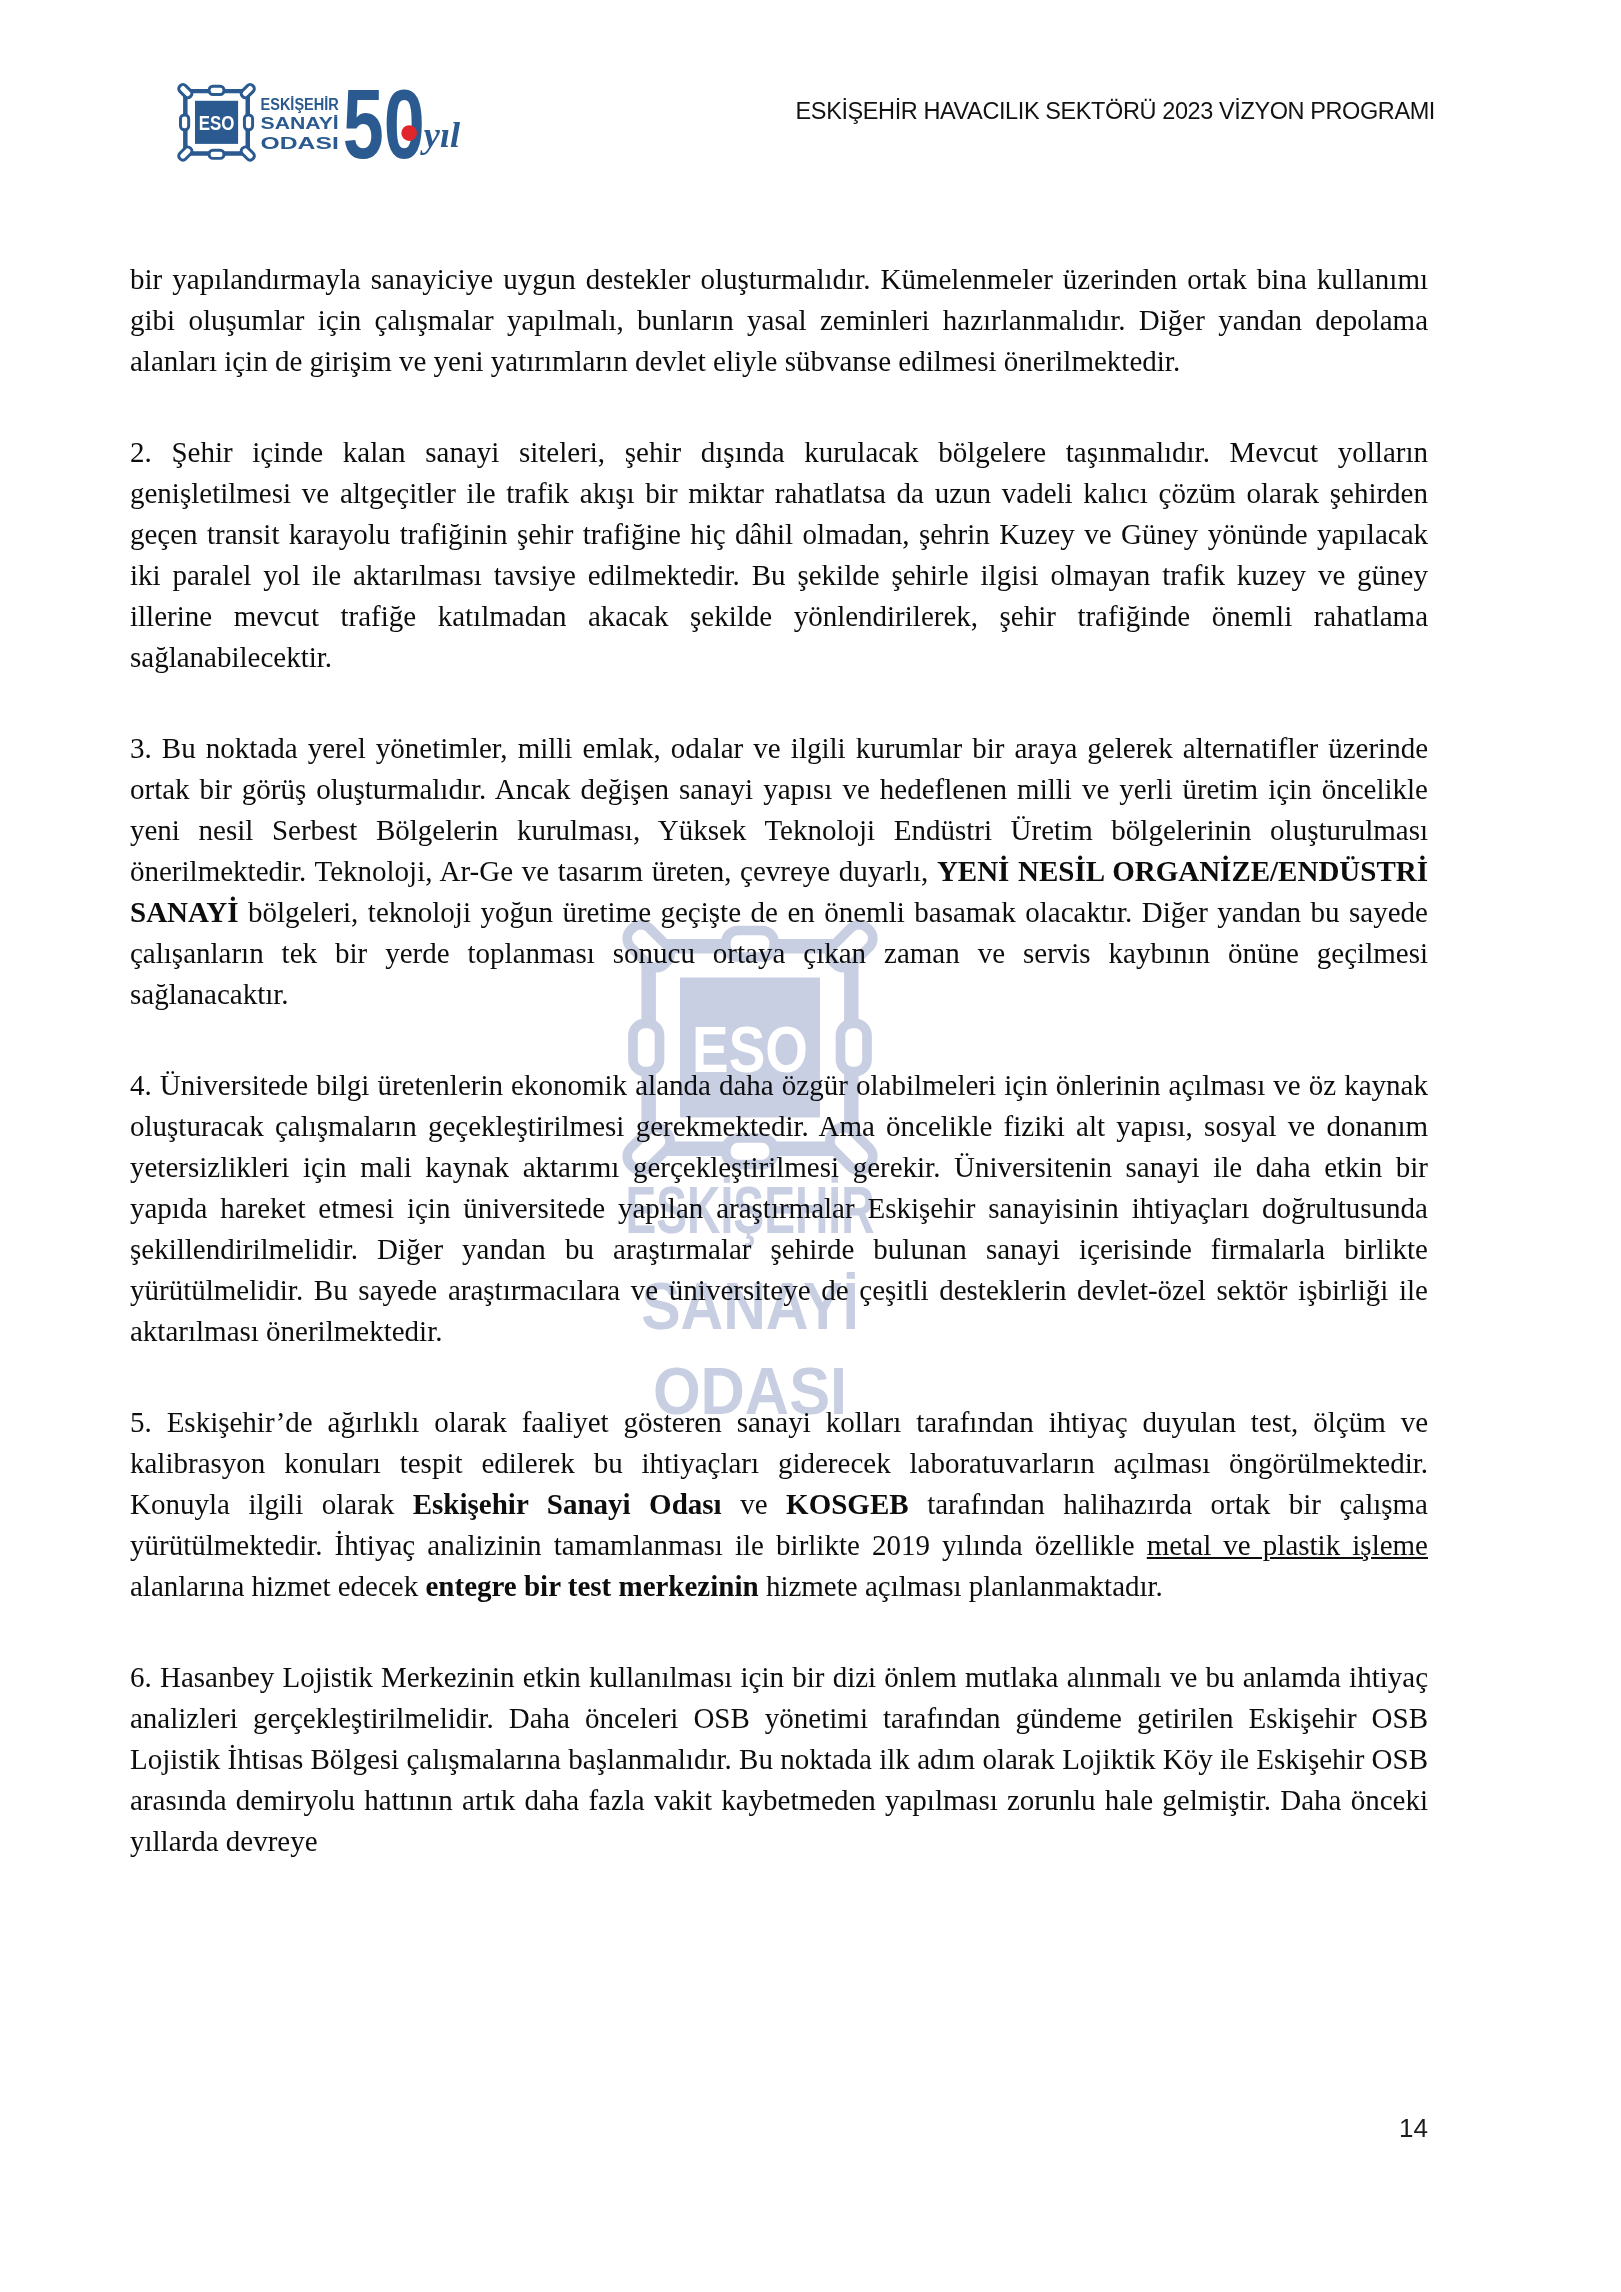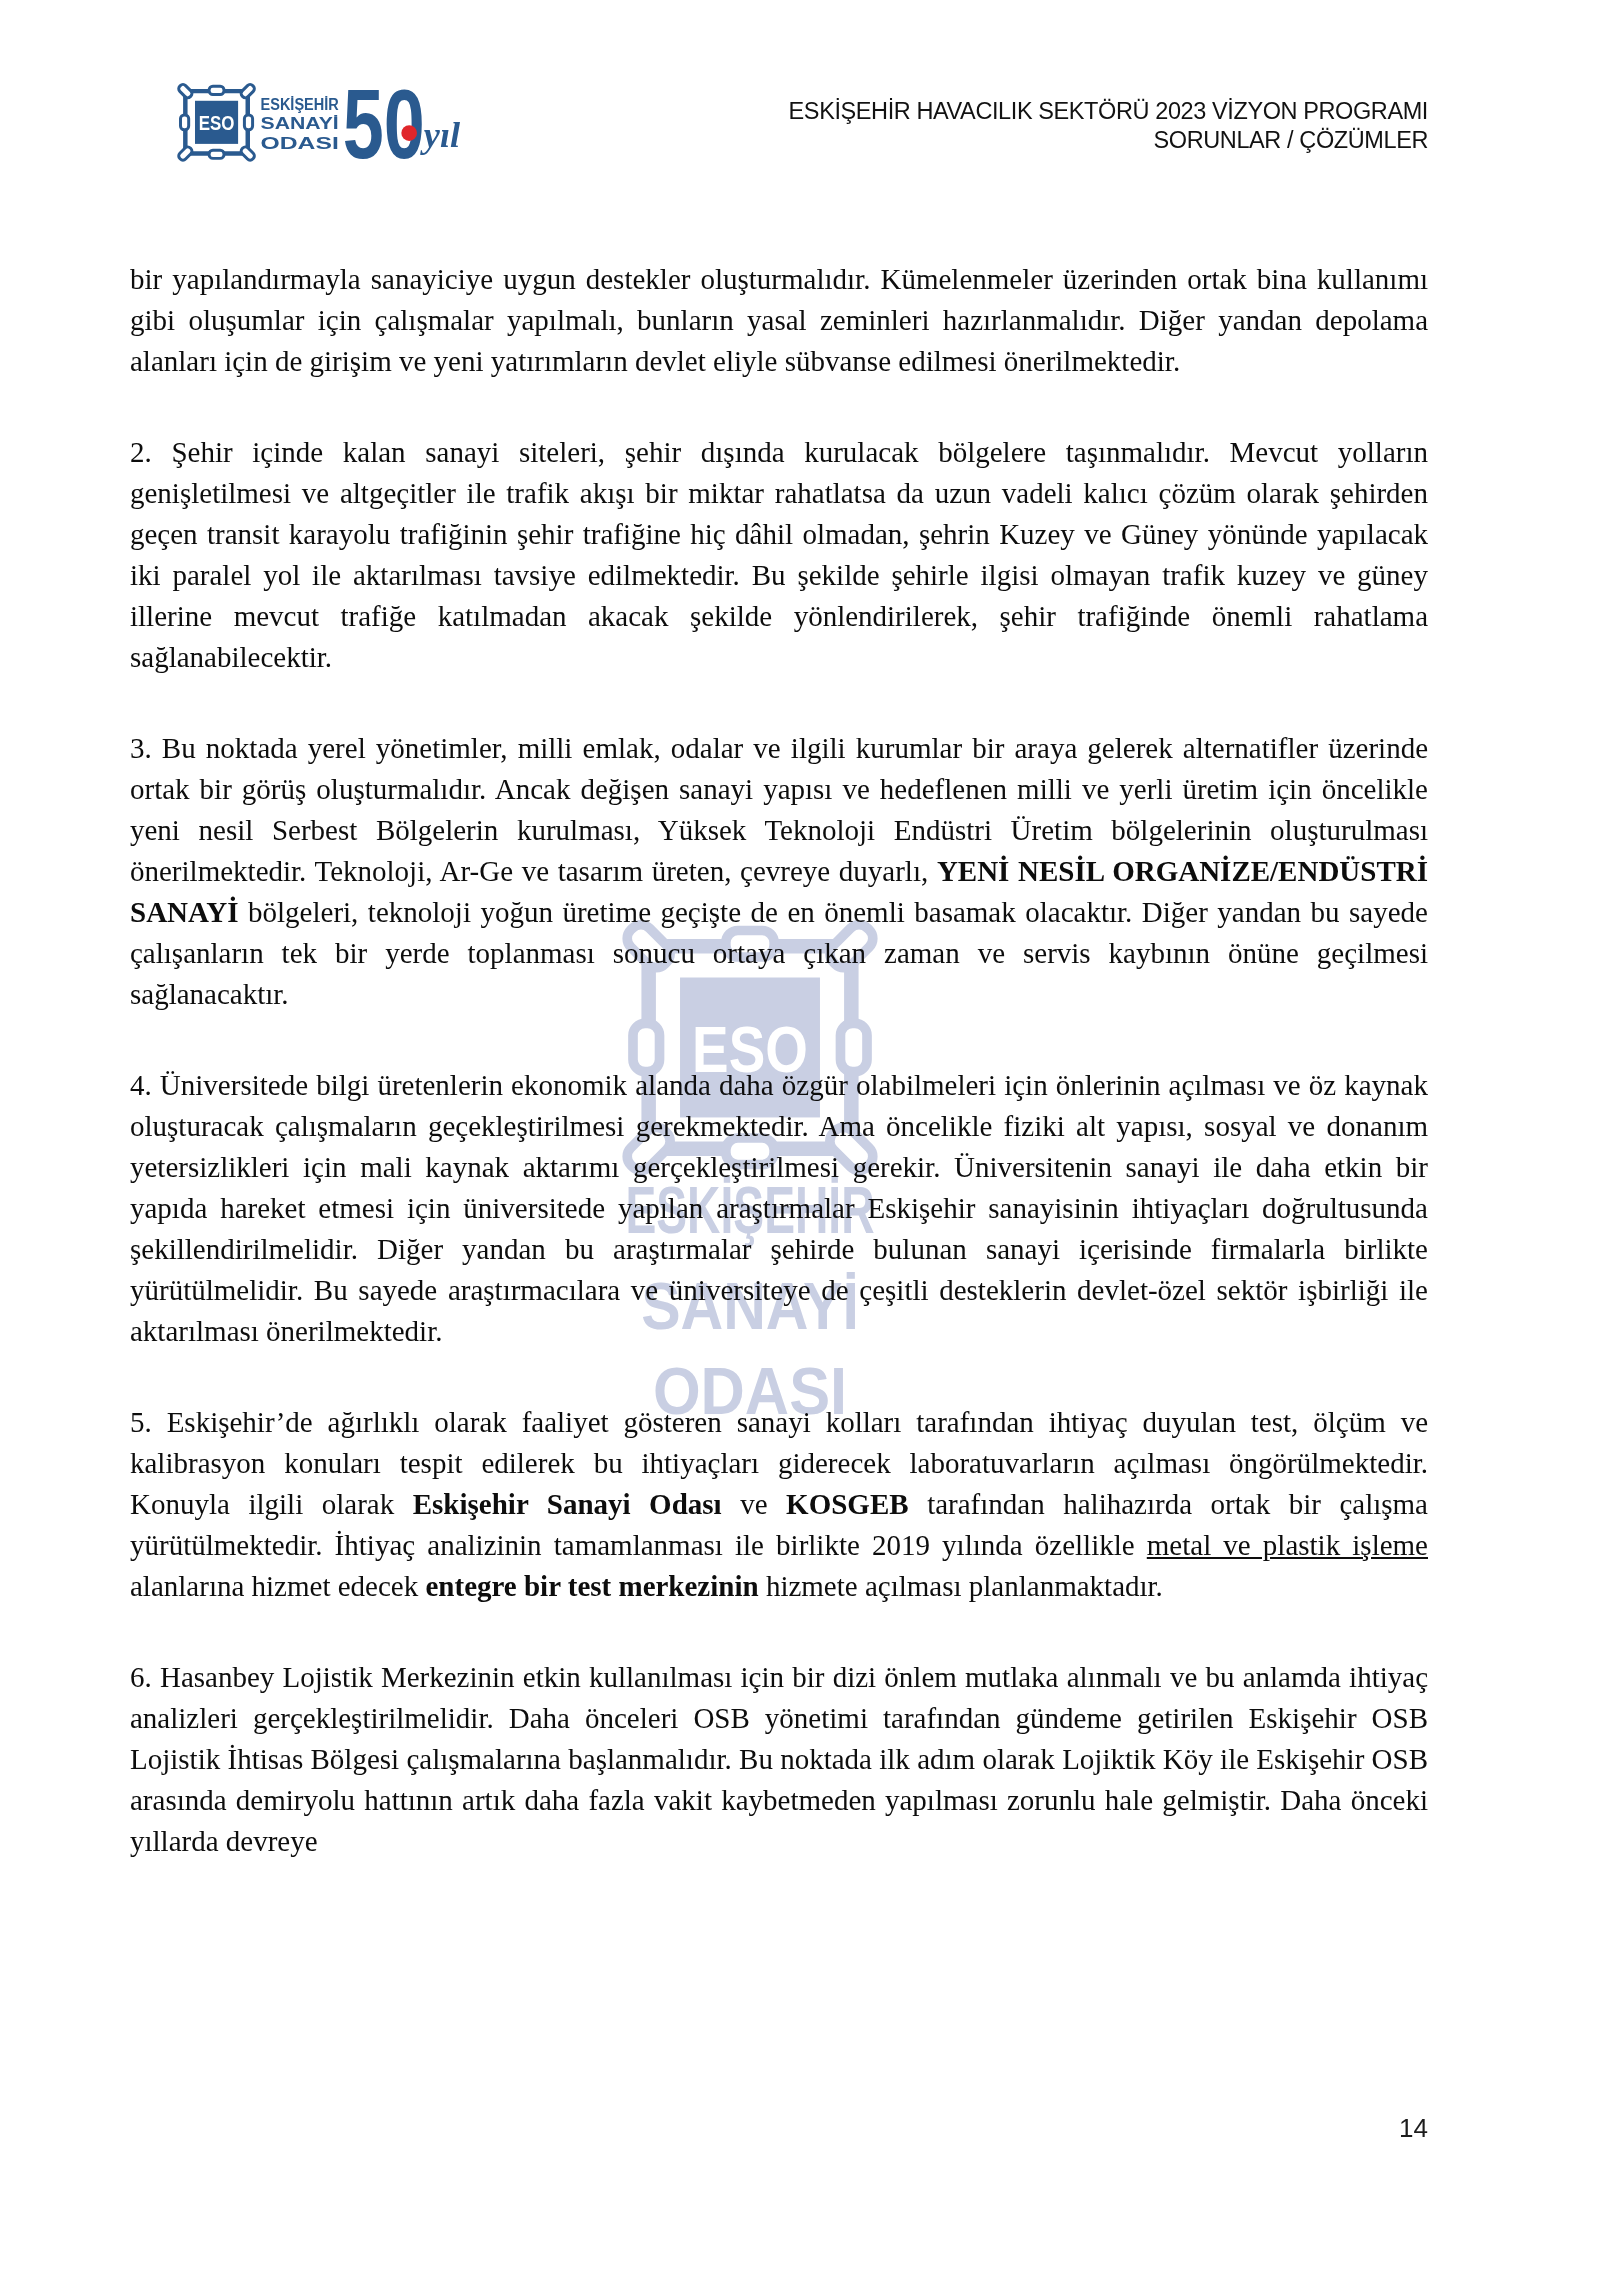--- a/index.html
+++ b/index.html
@@ -18,22 +18,22 @@
   .logo-svg .tab    { fill: #ffffff; stroke: #2a5a8f; stroke-width: 4; }
   .logo-svg .inner  { fill: #2a5a8f; }
   .logo-svg .eso-knockout { fill: #ffffff; font: bold 27px "Liberation Sans", sans-serif; }
   .logo-svg .lg-line { fill: #2a5a8f; font: bold 17px "Liberation Sans", sans-serif; }
   .logo-svg .fifty   { fill: #2a5a8f; font: bold 100px "Liberation Sans", sans-serif; }
   .logo-svg .yil     { fill: #2a5a8f; font: italic bold 37px "Liberation Serif", serif; }
 
   .header-title {
     position: absolute;
     top: 97px;
-    right: 193px;
-    text-align: right;
+    right: 186px;
+    text-align: left;
     font-family: "Liberation Sans", sans-serif;
     font-size: 23.5px;
     line-height: 29px;
     letter-spacing: -0.4px;
     color: #121212;
     white-space: nowrap;
   }
 
   
   .watermark-svg { position: absolute; left: 593px; top: 919px; z-index: 0; }
@@ -99,21 +99,20 @@
     <text class="lg-line" x="138" y="62" textLength="80" lengthAdjust="spacingAndGlyphs">ESKİŞEHİR</text>
     <text class="lg-line" x="138" y="82" textLength="80" lengthAdjust="spacingAndGlyphs">SANAYİ</text>
     <text class="lg-line" x="138" y="102" textLength="80" lengthAdjust="spacingAndGlyphs">ODASI</text>
     <text class="fifty" x="222" y="111" textLength="84" lengthAdjust="spacingAndGlyphs">50</text>
     <circle cx="290" cy="86" r="8" fill="#e0262b"></circle>
     <text class="yil" x="305" y="100">yıl</text>
   </svg>
 
   <div class="header-title">
     <div>ESKİŞEHİR HAVACILIK SEKTÖRÜ 2023 VİZYON PROGRAMI</div>
-    <div>SORUNLAR / ÇÖZÜMLER</div>
   </div>
 
   <svg class="watermark-svg" width="314" height="510" viewBox="0 0 320 520" aria-hidden="true">
     <g transform="translate(37,8) scale(2.46)">
       <rect class="frame" x="8" y="8" width="84" height="84" rx="6"></rect>
       <rect class="tab" x="40" y="1.5" width="20" height="11" rx="5"></rect>
       <rect class="tab" x="40" y="87.5" width="20" height="11" rx="5"></rect>
       <rect class="tab" x="1.5" y="40" width="11" height="20" rx="5"></rect>
       <rect class="tab" x="87.5" y="40" width="11" height="20" rx="5"></rect>
       <g transform="translate(8,8) rotate(45)">

